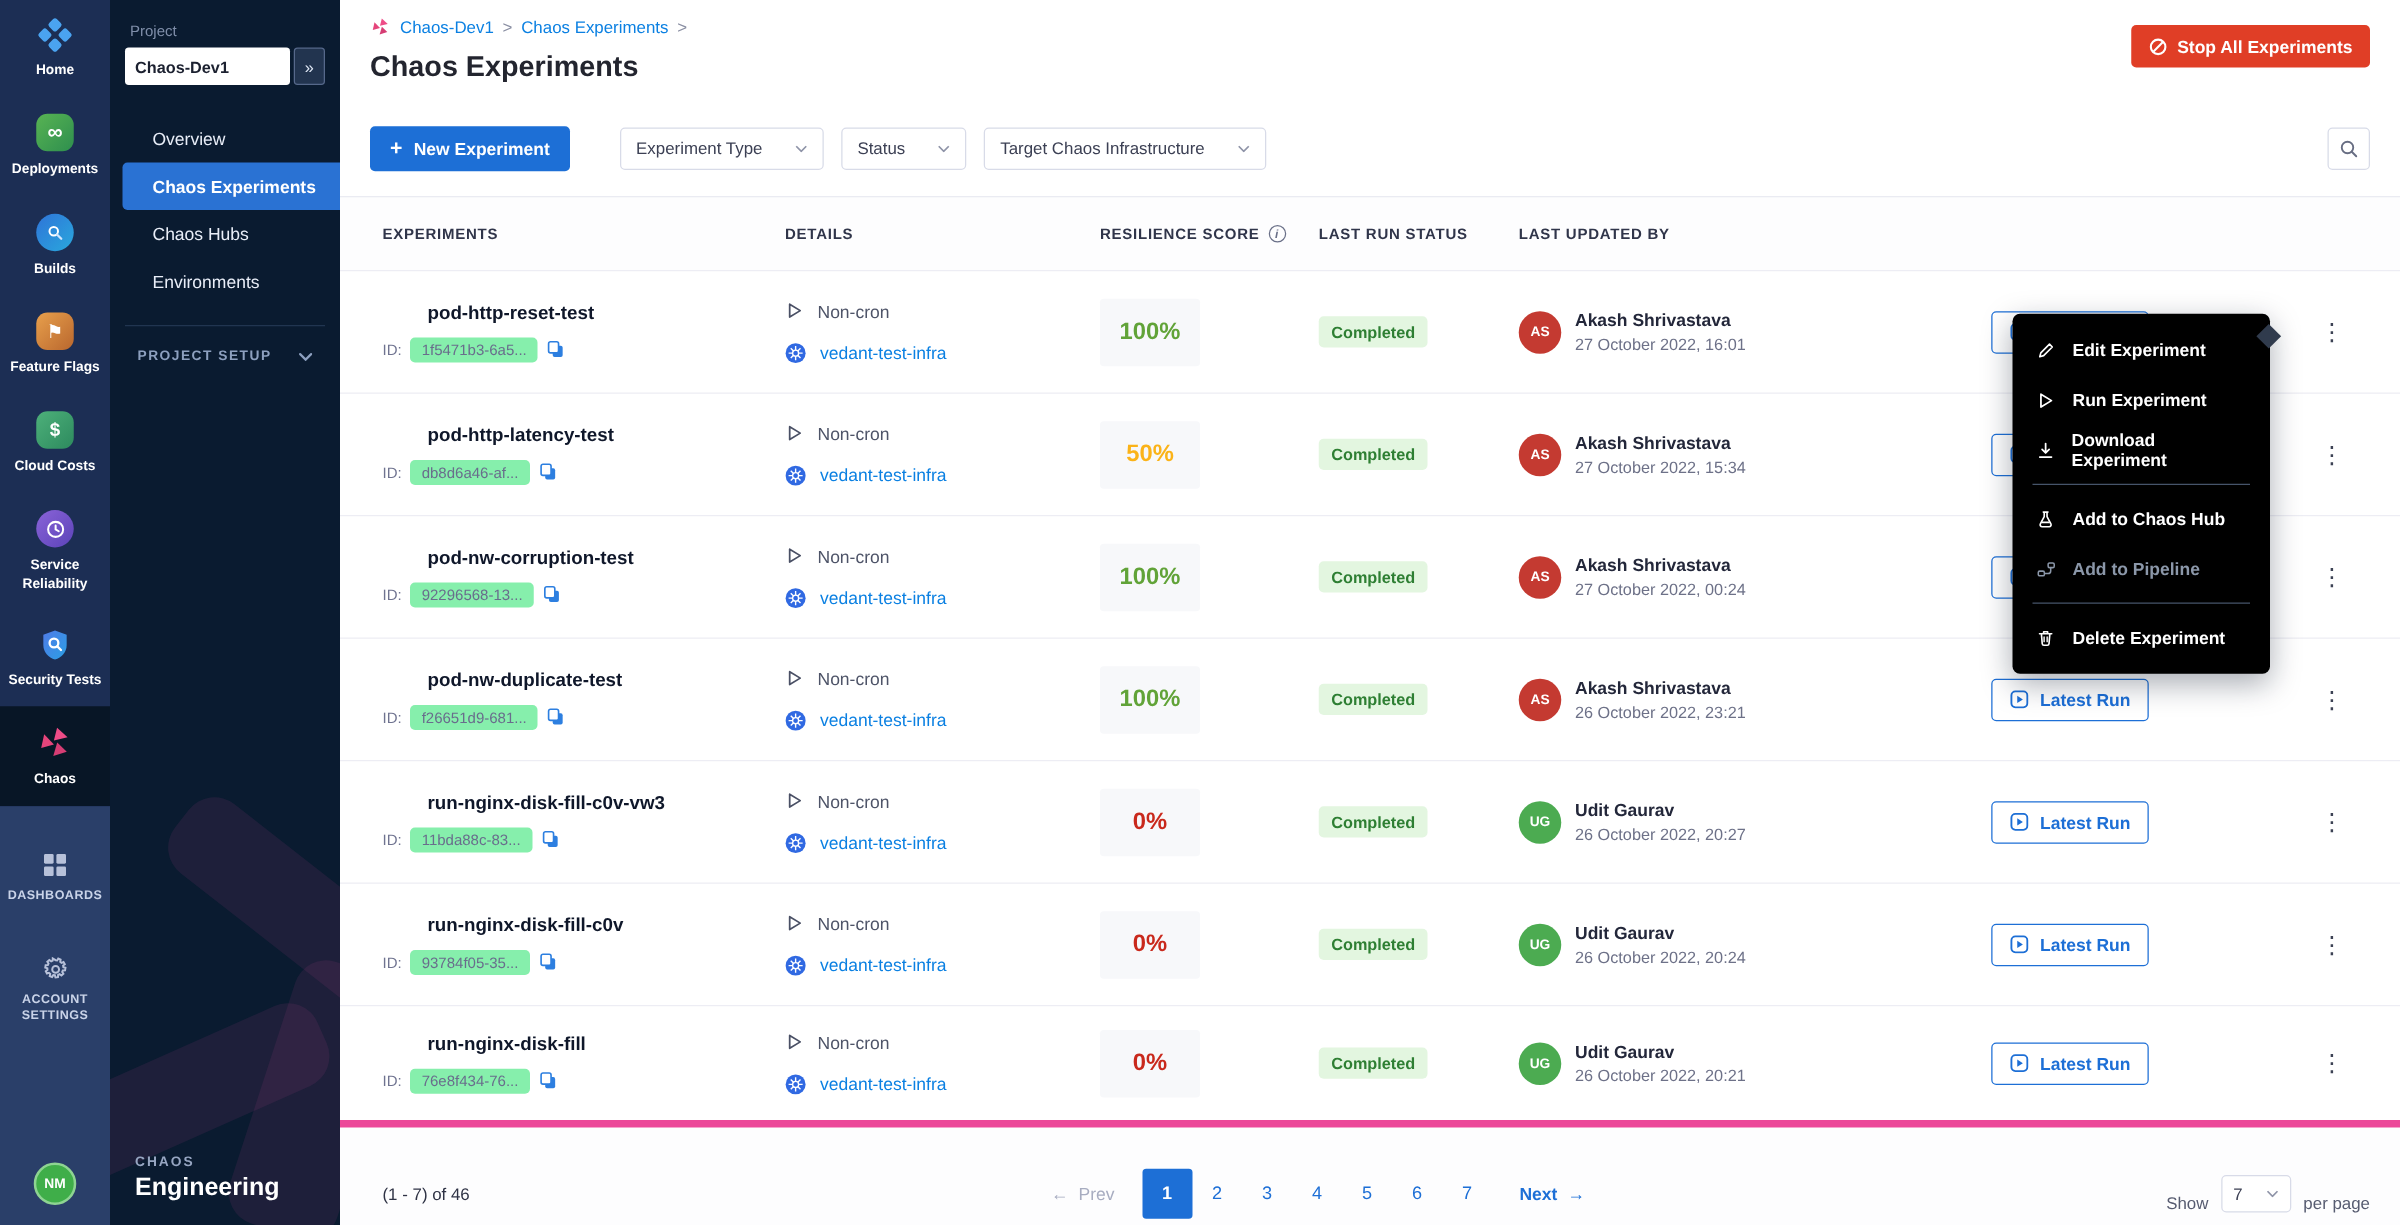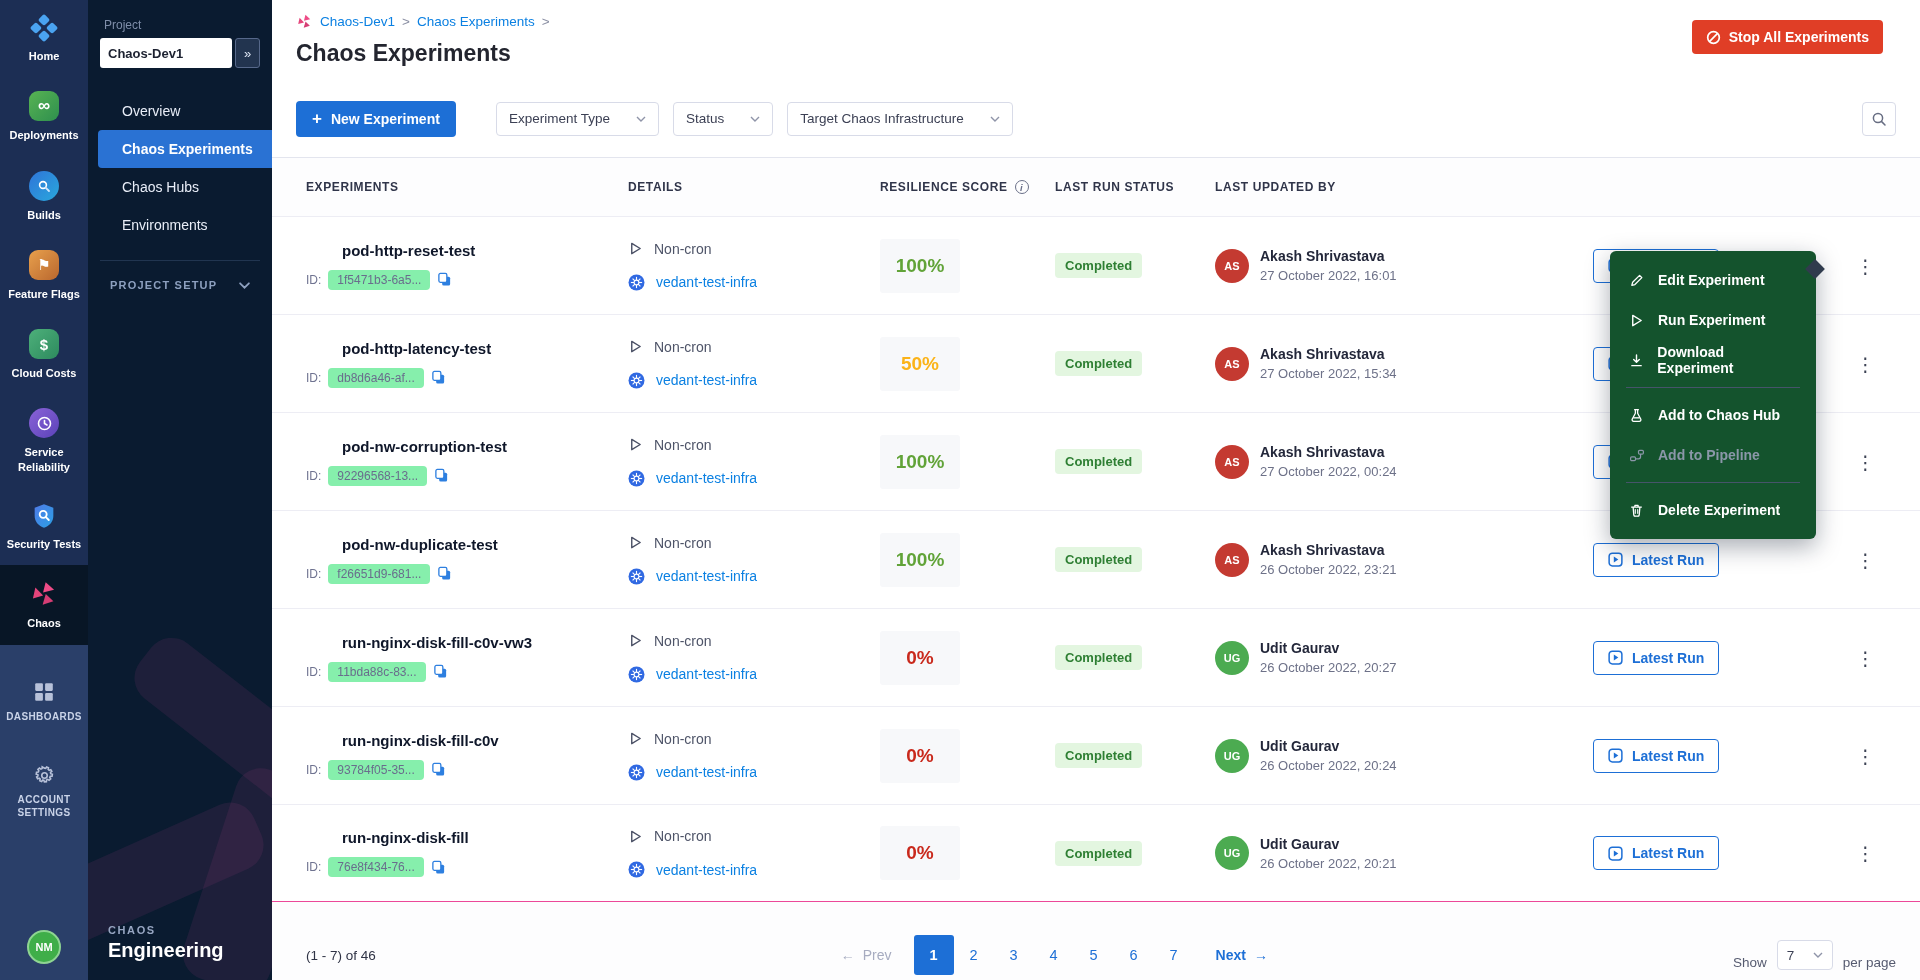--- a/index.html
+++ b/index.html
@@ -46,21 +46,21 @@
   .module-tag { position:absolute; left:20px; bottom:18px; z-index:2; }
   .module-tag .eyebrow { color:#97a6c2; font-size:11px; letter-spacing:1.6px; font-weight:700; }
   .module-tag .name { color:#fff; font-size:20px; font-weight:700; margin-top:3px; }
 
   
   .main { position:absolute; left:272px; top:0; right:0; bottom:0; background:#fff; }
   .crumb-row { position:absolute; left:24px; top:13px; display:flex; align-items:center; gap:7px; font-size:13.5px; }
   .crumb-link { color:#0b80e2; cursor:pointer; text-decoration:none; }
   .crumb-sep { color:#8a8fa3; }
   .page-title { position:absolute; left:24px; top:40px; font-size:23px; font-weight:700; color:#23252f; }
-  .stop-all { position:absolute; right:37px; top:20px; background:#e03e26; color:#fff; border:none;
+  .stop-all { position:absolute; right:24px; top:20px; background:#e03e26; color:#fff; border:none;
               border-radius:4px; font-family:inherit; font-size:14px; font-weight:700; padding:9px 14px;
               display:flex; align-items:center; gap:8px; cursor:pointer; }
   .header-rule { position:absolute; left:0; right:0; top:80px; border-top:1px solid #e1e3ee; }
 
   .toolbar { position:absolute; left:0; right:0; top:80px; height:78px; display:flex; align-items:center;
              padding:0 24px; gap:14px; border-bottom:1px solid #e3e5ee; background:#fff; }
   .btn-primary { background:#1d6fd6; color:#fff; border:none; border-radius:4px; font-family:inherit;
                  font-size:14px; font-weight:700; padding:10px 16px; display:flex; align-items:center; gap:9px;
                  cursor:pointer; margin-right:26px; }
   .btn-primary .plus { font-size:17px; font-weight:700; line-height:0; }
@@ -76,21 +76,21 @@
 
   .content { position:absolute; left:0; right:0; top:158px; bottom:0; background:#fdfdfe; }
   .grid { display:grid; grid-template-columns:322px 252px 175px 160px 378px 242px 1fr;
           padding:0 24px 0 34px; align-items:center; }
   .thead { height:58px; }
   .thead .th { font-size:12px; font-weight:700; color:#30354a; letter-spacing:.6px;
                display:flex; align-items:center; gap:7px; }
   .info-i { width:14px; height:14px; border-radius:50%; border:1px solid #6a7088; color:#6a7088;
             font-size:9.5px; display:inline-flex; align-items:center; justify-content:center; font-style:italic; }
   .row { height:98px; background:#fff; border-top:1px solid #ededf4; }
-  .row:last-child { border-bottom:1px solid #ec4899; }
+  .row:last-child { border-bottom:6px solid #ec4899; }
   .exp-name { font-size:15px; font-weight:700; color:#0f172a; margin-bottom:11px;margin-left:36px; }
   .id-line { display:flex; align-items:center; gap:7px; font-size:12px; color:#6f7390; }
   .id-pill { background:#86efac; border-radius:4px; padding:3px 9px; color:#696d8c; max-width:112px;
              overflow:hidden; text-overflow:ellipsis; white-space:nowrap; }
   .copy-btn { display:flex; cursor:pointer; }
   .detail-line { display:flex; align-items:center; gap:11px; font-size:14px; color:#4e5468; }
   .detail-line + .detail-line { margin-top:17px; }
   .infra-link { color:#0b80e2; cursor:pointer; }
   .score-box { width:80px; height:54px; background:#f7f8fa; border-radius:3px; display:flex;
                align-items:center; justify-content:center; font-size:19px; font-weight:700; }
@@ -101,21 +101,21 @@
             display:flex; align-items:center; justify-content:center; flex:none; }
   .by .nm { font-size:14px; font-weight:700; color:#23273a; }
   .by .dt { font-size:13px; color:#6d7188; margin-top:4px; }
   .latest-run { border:1.5px solid #1d6fd6; color:#1d6fd6; background:#fff; border-radius:4px;
                 font-family:inherit; font-size:14px; font-weight:700; padding:8px 14px;
                 display:flex; align-items:center; gap:9px; cursor:pointer; }
   .kebab { font-size:19px; color:#3c4254; width:36px; height:36px; display:flex; align-items:center;
            justify-content:center; cursor:pointer; justify-self:center; font-family:"DejaVu Sans",sans-serif; }
 
   
-  .ctx-menu { position:absolute; left:1338px; top:251px; width:206px; background:#14532d; border-radius:6px;
+  .ctx-menu { position:absolute; left:1338px; top:251px; width:206px; background:#000000; border-radius:6px;
               padding:9px 0; z-index:40; box-shadow:0 8px 24px rgba(10,20,40,.35); }
   .ctx-menu .beak { position:absolute; right:-6px; top:11px; width:14px; height:14px; background:#303b4d;
                     transform:rotate(45deg); }
   .ctx-item { height:40px; display:flex; align-items:center; gap:13px; padding:0 18px; color:#fff;
               font-size:14px; font-weight:600; cursor:pointer; position:relative; z-index:1; }
   .ctx-item.disabled { color:#8b97a9; cursor:default; }
   .ctx-item .mi { width:17px; display:flex; justify-content:center; }
   .ctx-div { height:1px; background:#46546a; margin:7px 16px; }
 
   

